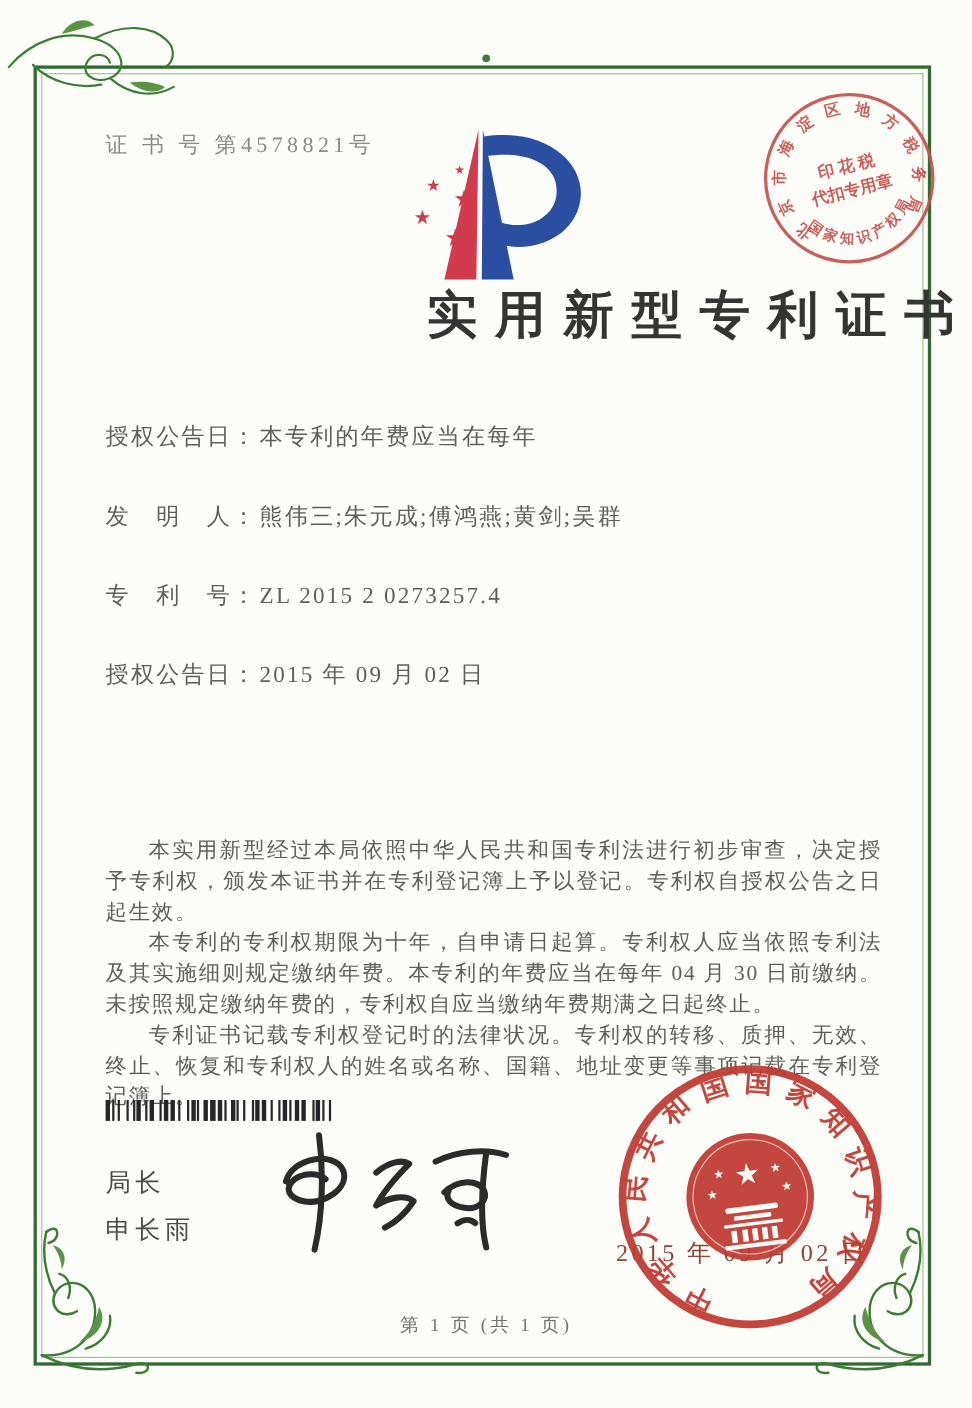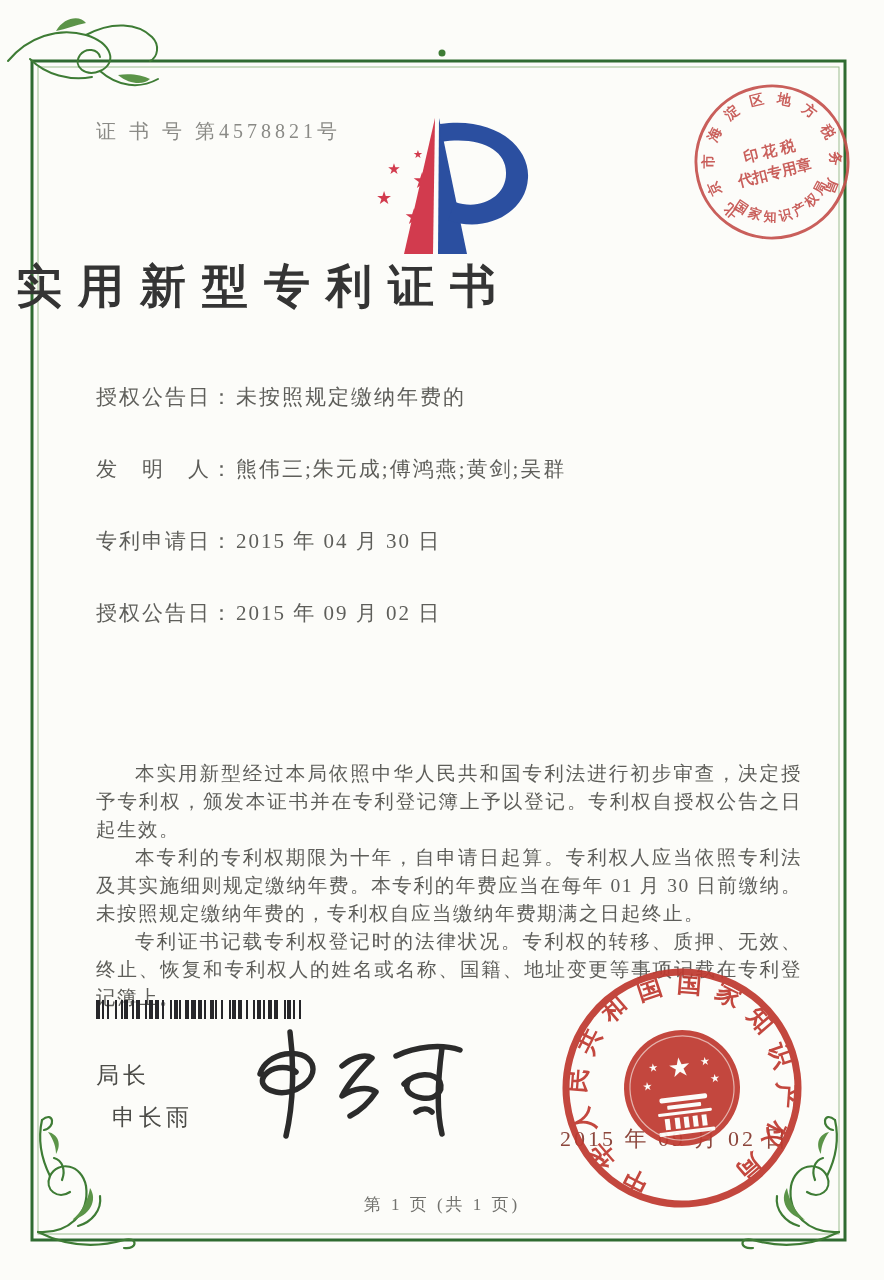--- a/index.html
+++ b/index.html
@@ -11,40 +11,40 @@
   
   #frame-svg{position:absolute;left:0;top:0;width:884px;height:1280px;}
   
   .cert-no{
     position:absolute;left:96px;top:118px;font-size:20px;color:#8a8a86;
     letter-spacing:4px;white-space:nowrap;
   }
   #logo-svg{position:absolute;left:338px;top:112px;width:212px;height:148px;}
   #tax-stamp{position:absolute;left:688px;top:78px;width:168px;height:168px;transform:rotate(-14deg);opacity:.92;}
   .doc-title{
-    position:absolute;left:0;right:0;top:256px;text-align:left;
+    position:absolute;left:0;right:0;top:256px;text-align:right;
     font-size:46px;font-weight:bold;color:#343434;letter-spacing:16px;text-indent:16px;
     white-space:nowrap;
   }
   
   .fields{position:absolute;left:96px;top:383px;width:680px;display:flex;flex-direction:column;gap:44px;}
   .field{font-size:21px;color:#5e5e5a;letter-spacing:2px;white-space:nowrap;}
   .field .lbl{margin-right:2px;}
   
   .body-text{position:absolute;left:96px;top:760px;width:706px;}
   .body-text p{
     margin:0;font-size:19.5px;line-height:28px;color:#5e5e5a;
     letter-spacing:1.5px;text-indent:2em;text-align:justify;
   }
   
   .barcode{position:absolute;left:96px;top:1000px;height:19px;display:flex;align-items:stretch;}
   .bc-bar{display:inline-block;background:#26262a;height:100%;}
   .bc-gap{display:inline-block;background:transparent;height:100%;}
   .signoff-title{position:absolute;left:96px;top:1060px;font-size:23px;color:#4c4c48;letter-spacing:4px;}
-  .signoff-name{position:absolute;left:96px;top:1102px;font-size:23px;color:#4c4c48;letter-spacing:4px;margin-left:16px;}
+  .signoff-name{position:absolute;left:96px;top:1102px;font-size:23px;color:#4c4c48;letter-spacing:4px;}
   #signature-svg{position:absolute;left:246px;top:1022px;width:232px;height:122px;}
   .seal-date{
     position:absolute;left:560px;top:1124px;font-size:22px;color:#8c463c;
     letter-spacing:3px;white-space:nowrap;
   }
   #seal-svg{position:absolute;left:542px;top:948px;width:280px;height:280px;opacity:.93;}
   .page-footer{
     position:absolute;left:0;right:0;top:1193px;text-align:center;
     font-size:17px;color:#72726e;letter-spacing:3px;
   }
@@ -125,36 +125,36 @@
         <text x="127.84554470316627" y="123.47870577517264" text-anchor="middle" font-size="13" fill="#c5524e" font-weight="bold" transform="rotate(312 127.84554470316627 123.47870577517264)">局</text>
       </g>
     <text x="84" y="78" text-anchor="middle" font-size="15" font-weight="bold" fill="#c5524e">印 花 税</text>
     <text x="84" y="100" text-anchor="middle" font-size="15" font-weight="bold" fill="#c5524e">代扣专用章</text>
   </svg>
 
   <div class="doc-title">实用新型专利证书</div>
 
   <div class="fields">
     <div class="field">
-      <span class="lbl">授权公告日：</span><span>未按照规定缴纳年费的</span>
+      <span class="lbl">授权公告日：</span><span>本专利的年费应当在每年</span>
     </div>
     <div class="field">
       <span class="lbl">发　明　人：</span><span>熊伟三;朱元成;傅鸿燕;黄剑;吴群</span>
     </div>
     <div class="field">
-      <span class="lbl">专利申请日：</span><span>2015 年 04 月 30 日</span>
+      <span class="lbl">专　利　号：</span><span>ZL 2015 2 0273257.4</span>
     </div>
     <div class="field">
       <span class="lbl">授权公告日：</span><span>2015 年 09 月 02 日</span>
     </div>
   </div>
 
   <div class="body-text">
     <p>本实用新型经过本局依照中华人民共和国专利法进行初步审查，决定授予专利权，颁发本证书并在专利登记簿上予以登记。专利权自授权公告之日起生效。</p>
-    <p>本专利的专利权期限为十年，自申请日起算。专利权人应当依照专利法及其实施细则规定缴纳年费。本专利的年费应当在每年 01 月 30 日前缴纳。未按照规定缴纳年费的，专利权自应当缴纳年费期满之日起终止。</p>
+    <p>本专利的专利权期限为十年，自申请日起算。专利权人应当依照专利法及其实施细则规定缴纳年费。本专利的年费应当在每年 04 月 30 日前缴纳。未按照规定缴纳年费的，专利权自应当缴纳年费期满之日起终止。</p>
     <p>专利证书记载专利权登记时的法律状况。专利权的转移、质押、无效、终止、恢复和专利权人的姓名或名称、国籍、地址变更等事项记载在专利登记簿上。</p>
   </div>
 
   <div class="barcode">
       <span class="bc-bar" style="width: 3.8px;"></span>
       <span class="bc-gap" style="width: 1.9px;"></span>
       <span class="bc-bar" style="width: 1.9px;"></span>
       <span class="bc-gap" style="width: 3.8px;"></span>
       <span class="bc-bar" style="width: 1.9px;"></span>
       <span class="bc-gap" style="width: 5.7px;"></span>

